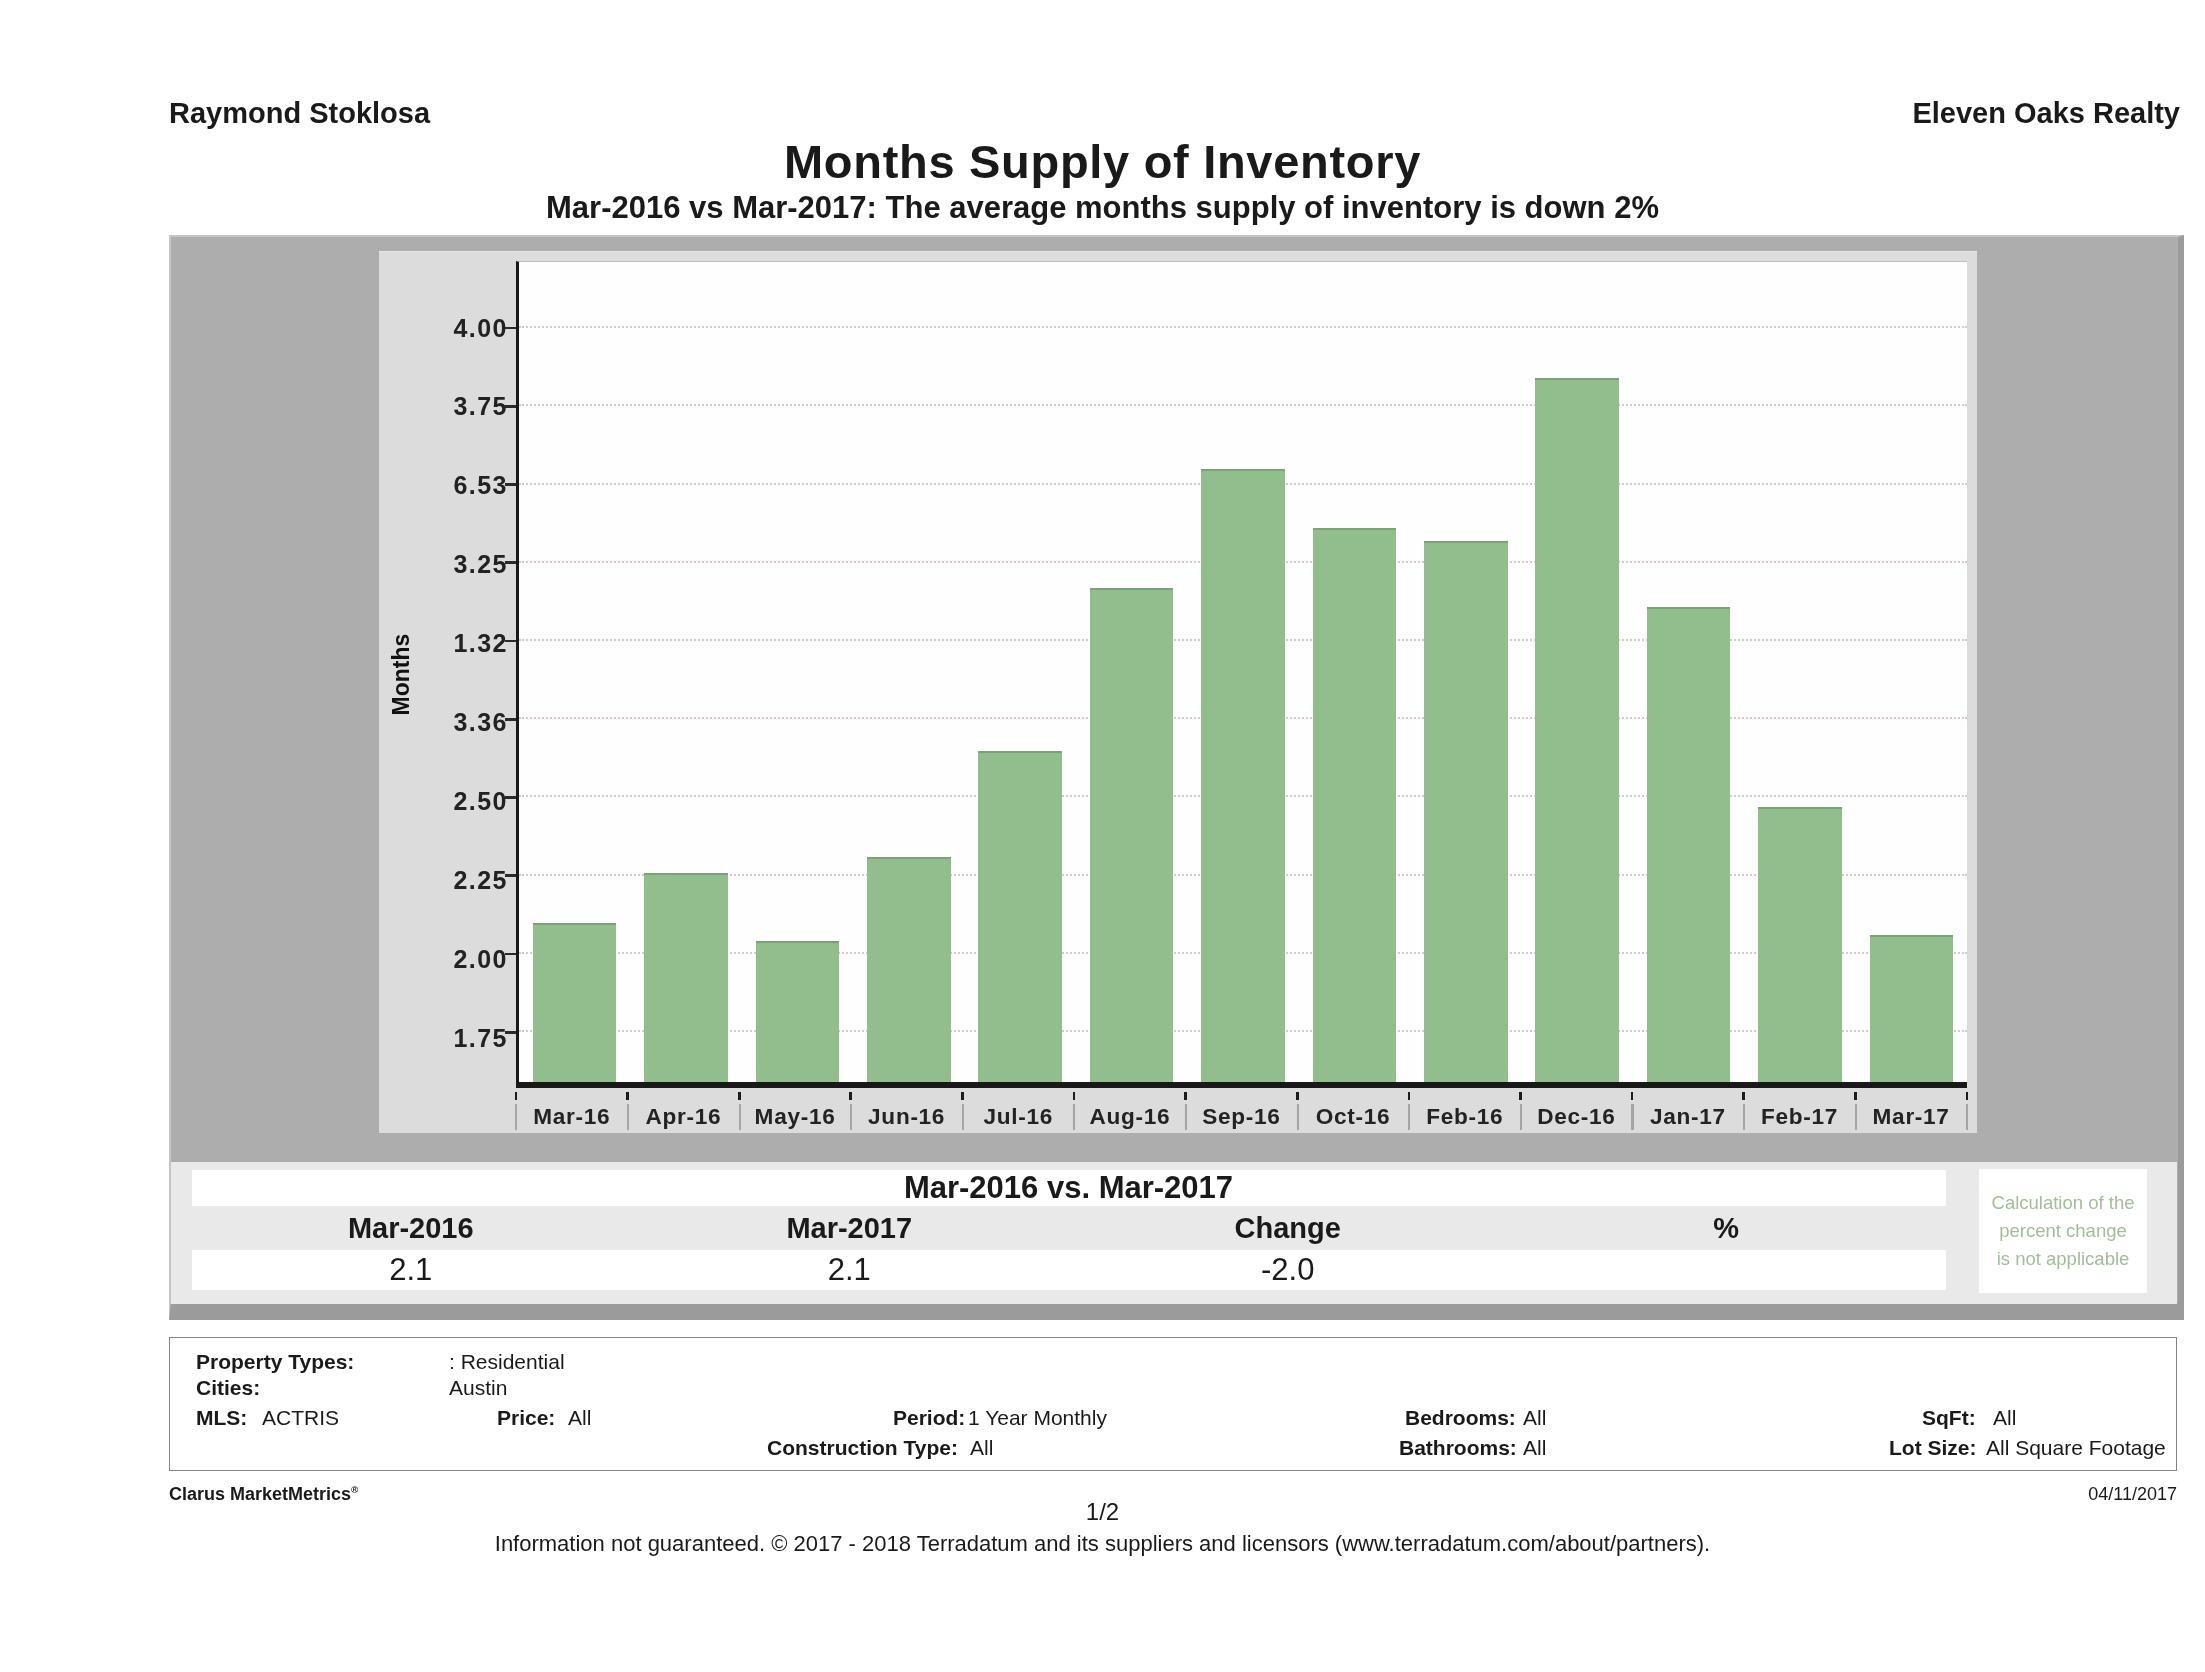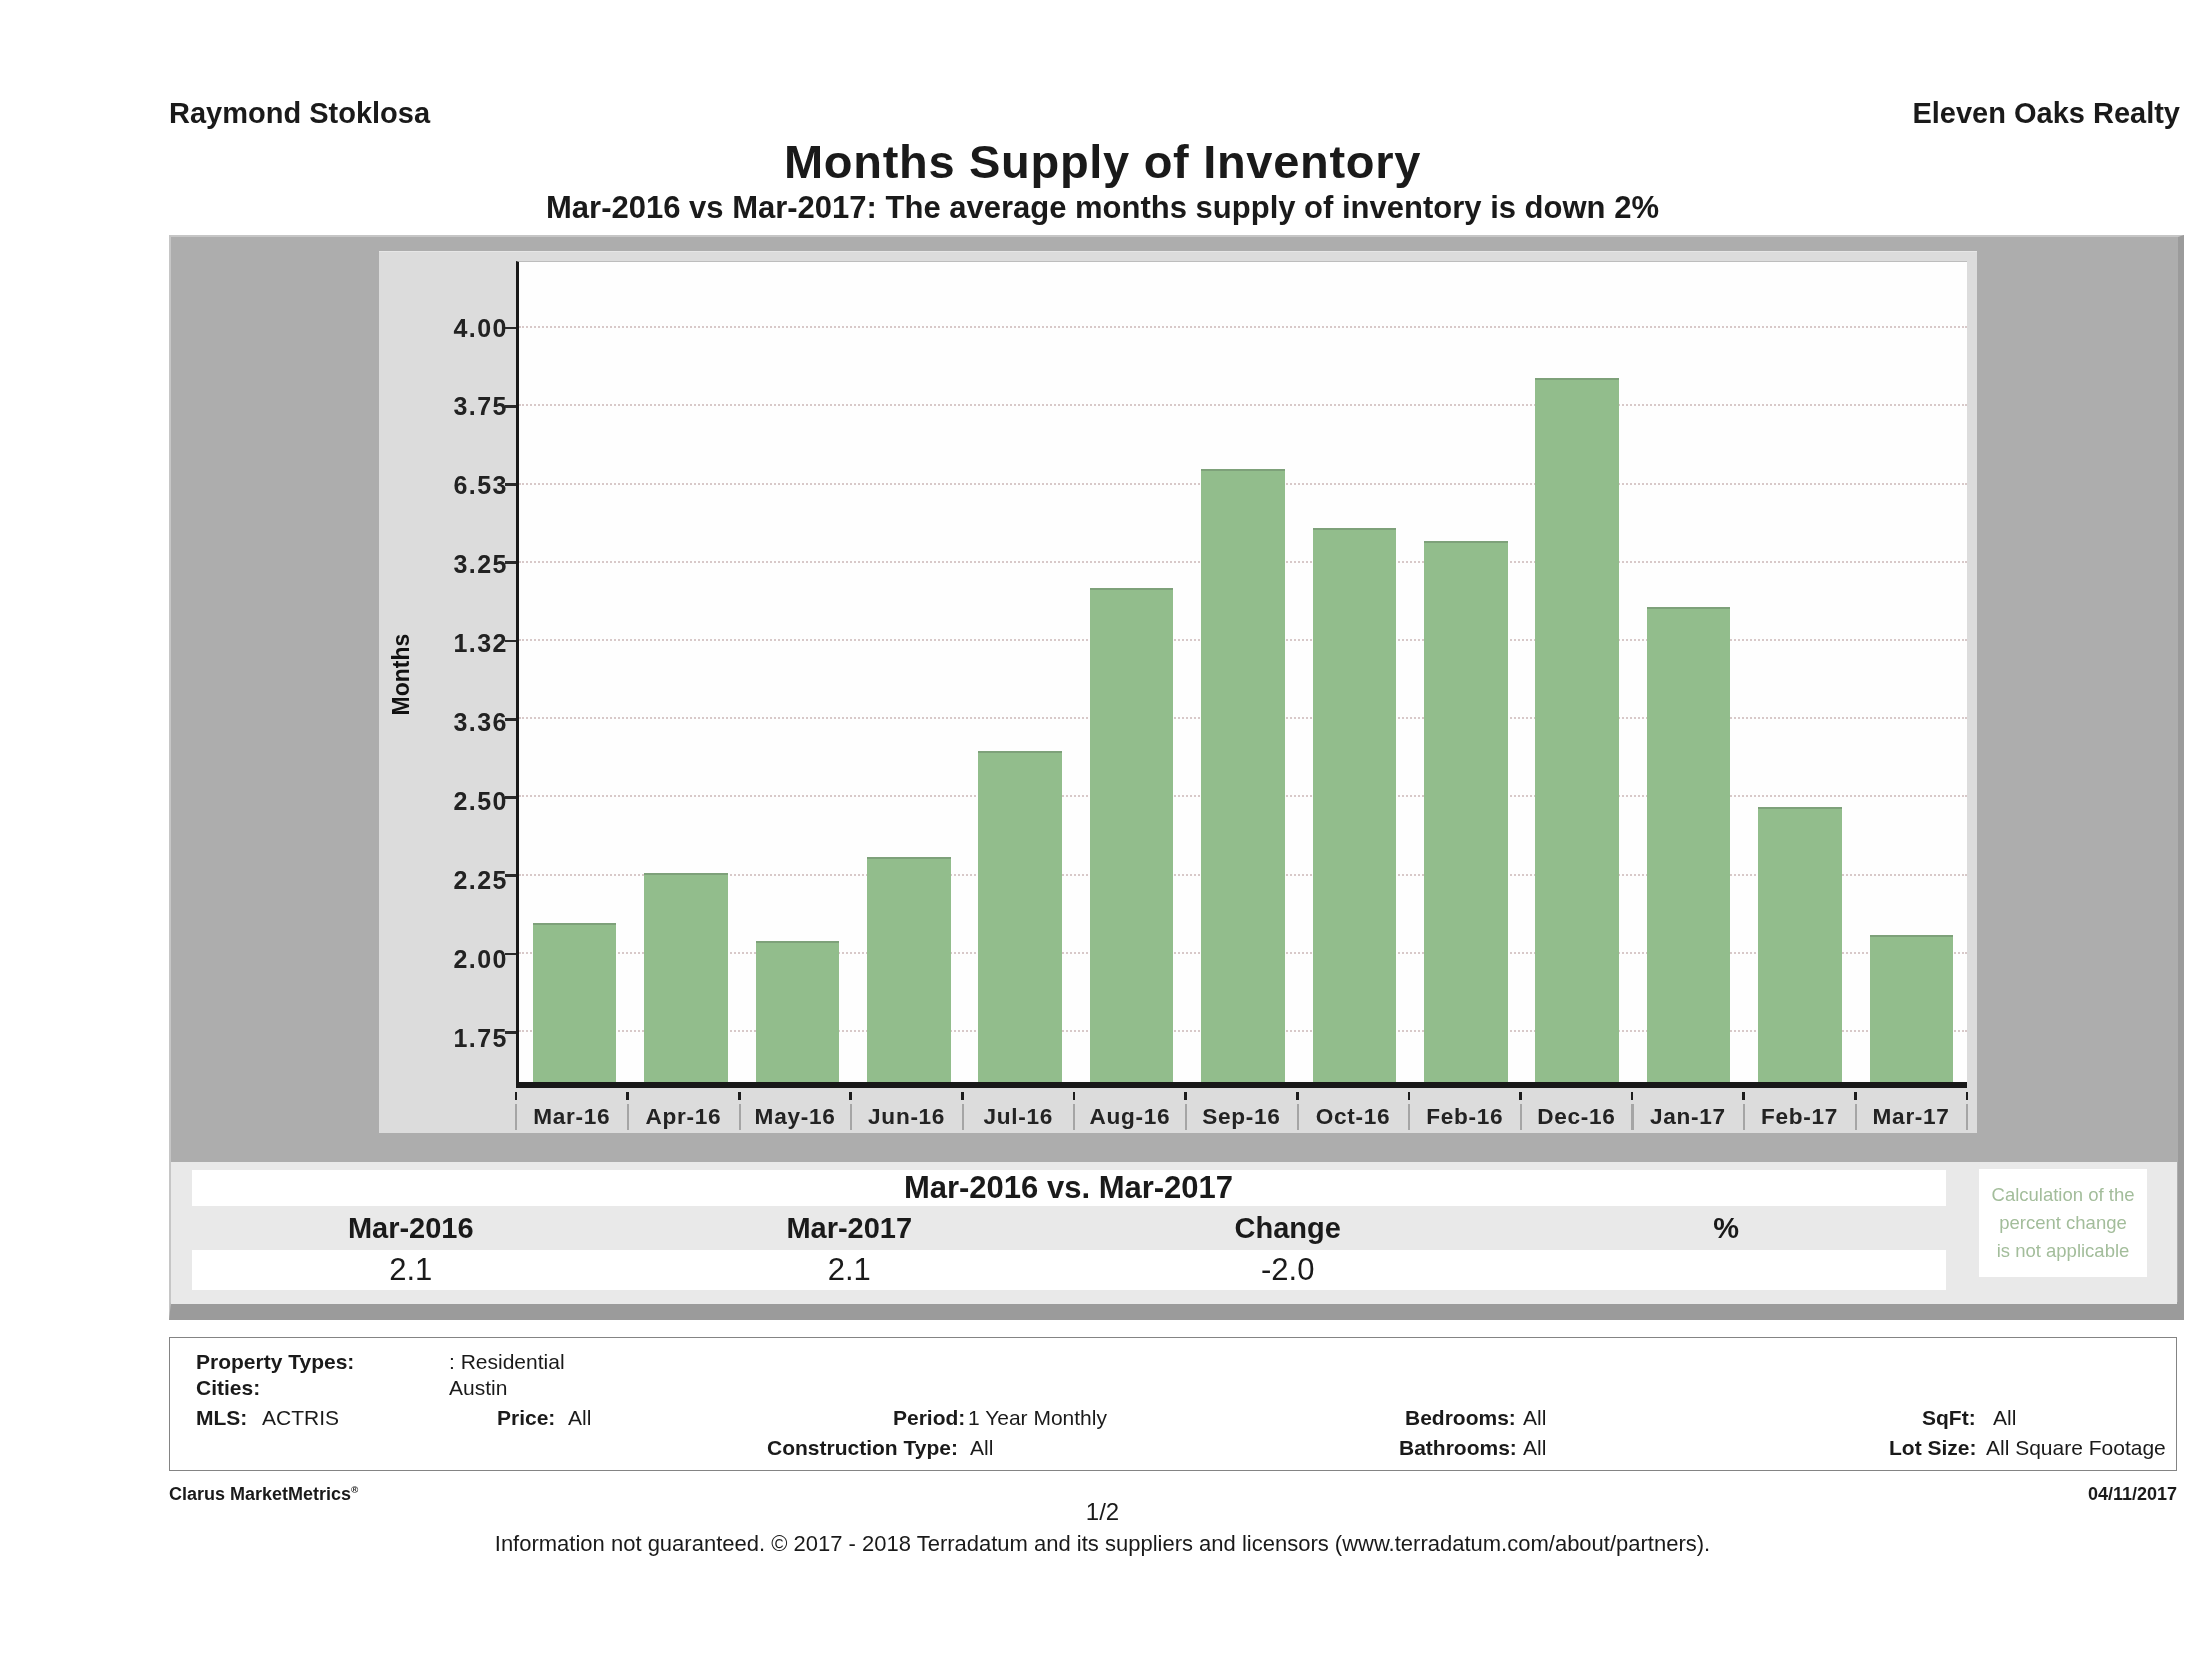--- a/index.html
+++ b/index.html
@@ -53,37 +53,37 @@
   
   .table-zone { position:absolute; left:0; top:925px; width:2006px; height:142px;
     background:#e9e9e9; }
   .tbl { position:absolute; left:20.5px; top:8.2px; width:1754px; }
   .tbl-title { background:#ffffff; height:36px; display:flex; align-items:center;
     justify-content:center; font-size:31px; font-weight:bold; }
   .tbl-head { height:44px; display:grid; grid-template-columns:repeat(4,1fr);
     align-items:center; text-align:center; font-size:29px; font-weight:bold; }
   .tbl-vals { background:#ffffff; height:40px; display:grid;
     grid-template-columns:repeat(4,1fr); align-items:center; text-align:center; font-size:31px; }
-  .note-box { position:absolute; left:1808px; top:6.8px; width:168px; height:108px;
+  .note-box { position:absolute; left:1808px; top:6.8px; width:168px; height:124px;
     background:#ffffff; display:flex; flex-direction:column; align-items:center;
     justify-content:center; color:#a3bd9b; font-size:18.5px; line-height:1.5; text-align:center; }
 
   
   .filters-box { position:absolute; left:169px; top:1337px; width:2008px; height:134px;
     background:#ffffff; border:1.4px solid #848484; font-size:21px; }
   .f-row { position:absolute; left:0; width:100%; height:27px; }
   .f-row .lbl { position:absolute; font-weight:bold; white-space:nowrap; }
   .f-row .val { position:absolute; white-space:nowrap; }
 
   
   .brand-row { position:absolute; left:169px; top:1484px; width:2008px; height:33px;
     font-size:18px; }
   .brand { position:absolute; left:0; font-weight:bold; }
   .brand sup { font-size:0.55em; }
-  .report-date { position:absolute; right:0; font-weight:700; }
+  .report-date { position:absolute; right:0; font-weight:400; }
   .page-num { position:absolute; left:0; top:1498px; width:100%; text-align:center;
     font-size:24px; }
   .disclaimer { position:absolute; left:0; top:1531px; width:100%; text-align:center;
     font-size:22px; }
 </style>
 </head>
 <body>
 
 <div class="header-row">
   <span>Raymond Stoklosa</span>

